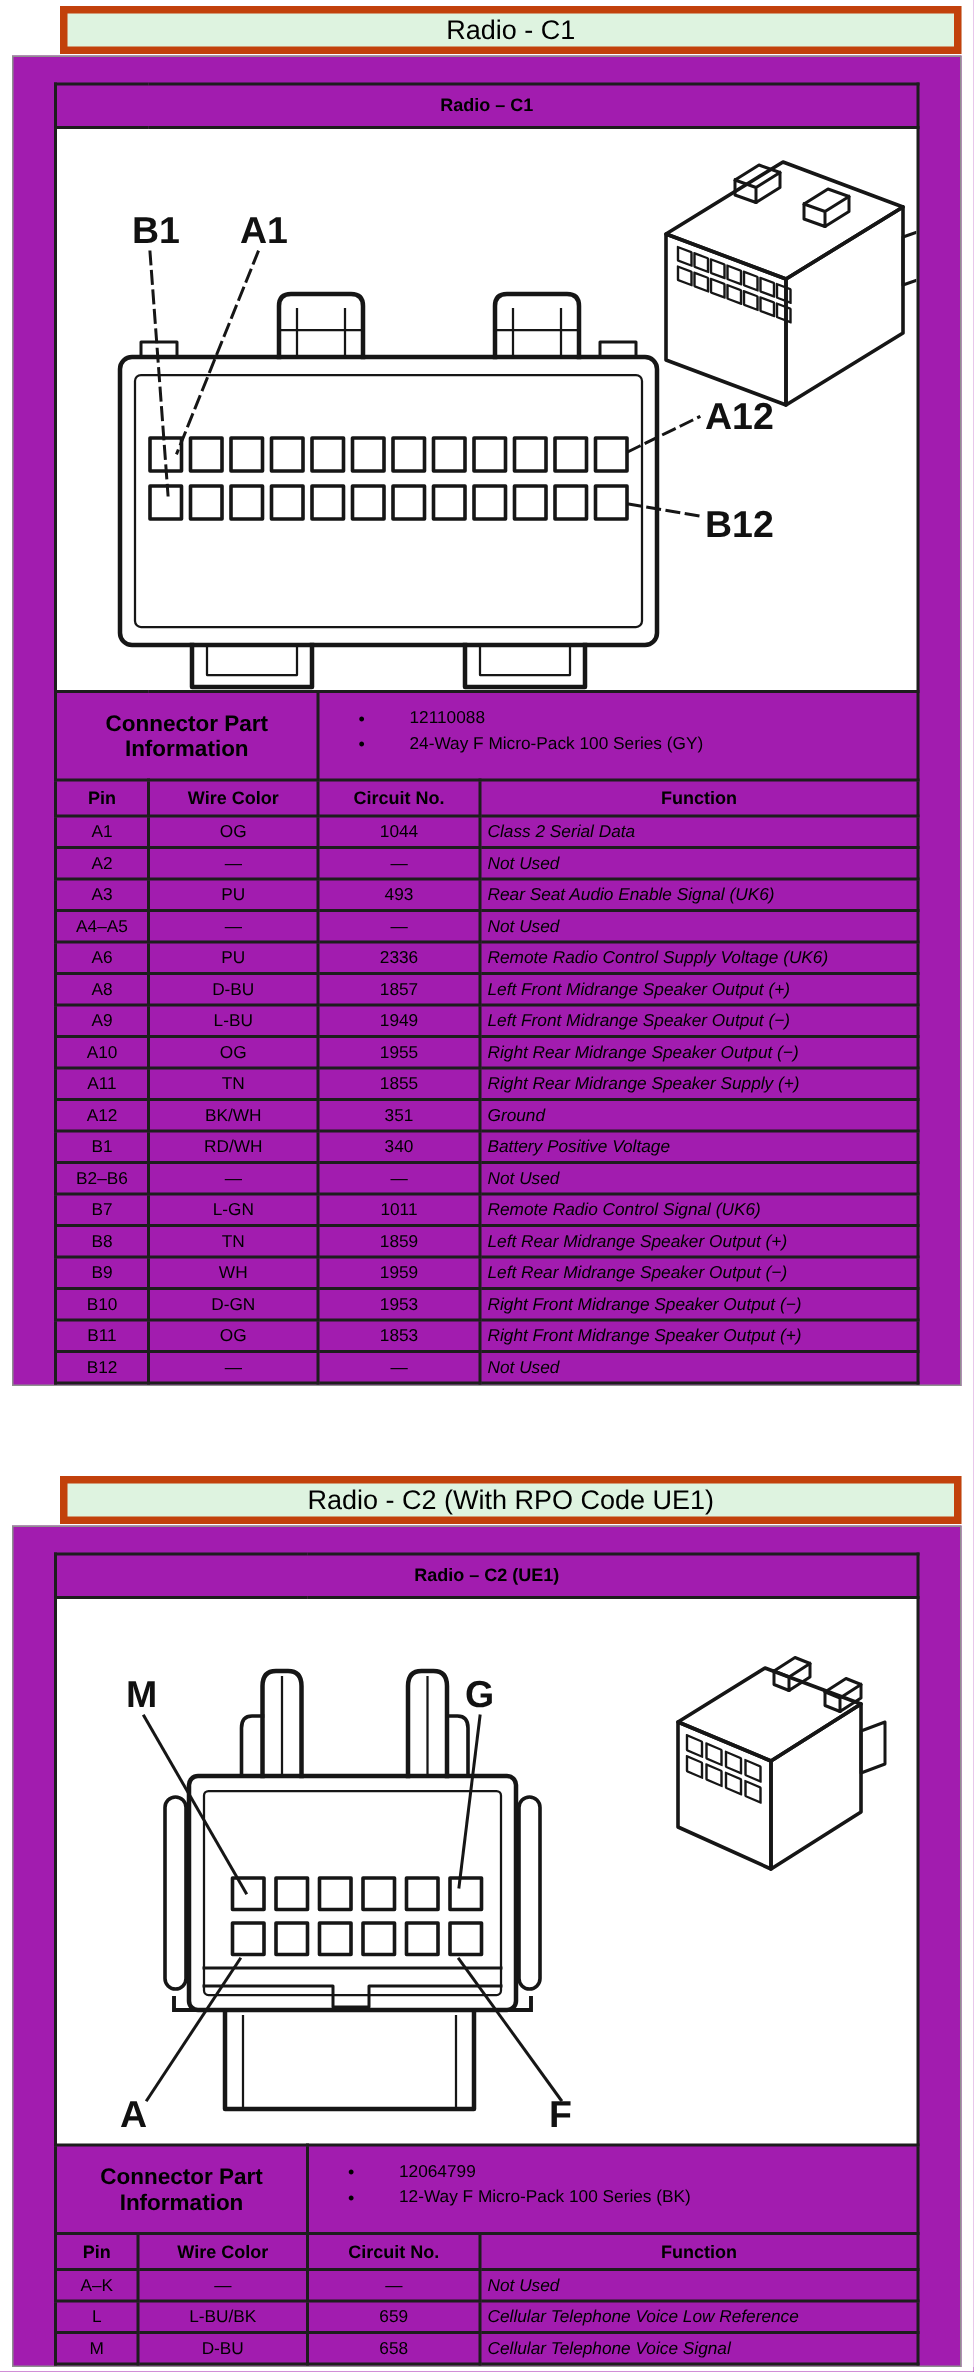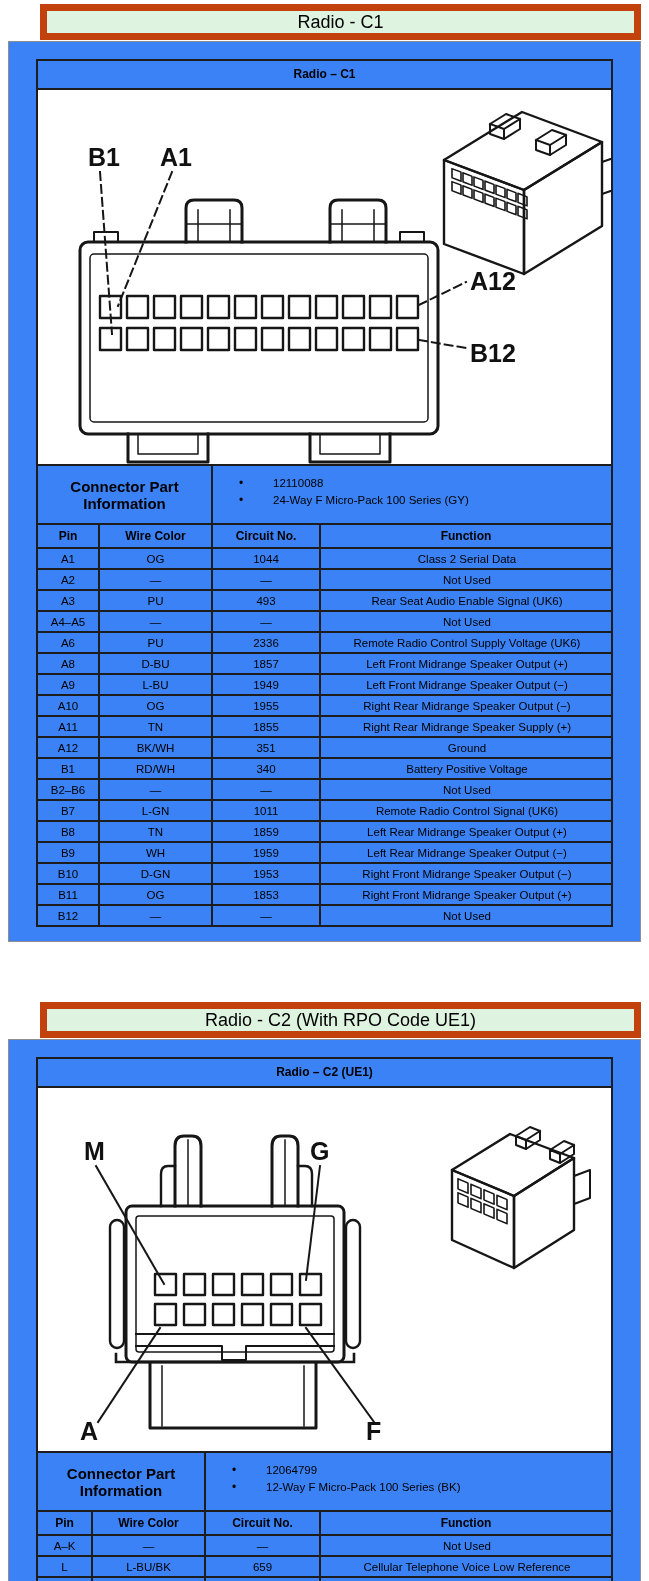--- a/index.html
+++ b/index.html
@@ -1,34 +1,34 @@
 <!DOCTYPE html>
 <html><head>
 <meta charset="utf-8">
 <style>
   html,body{margin:0;padding:0;background:#ffffff;}
   body{width:649px;font-family:"Liberation Sans",sans-serif;color:#000;}
   .page{width:649px;padding-top:4px;}
   .section{margin:0 8px;}
   .section + .section{margin-top:60px;}
-  .section-title{background:#def3e0;border:7px solid #c2410c;text-align:center;
+  .section-title{background:#def3e0;border:5px solid #c2410c;text-align:center;
     font-size:18px;line-height:22px;padding:0;margin-left:32px;}
-  .panel{border:1px solid #8f8f8f;margin-top:1px;background:#3b82f6;padding:17px 27px 14px 27px;}
+  .panel{border:1px solid #8f8f8f;margin-top:1px;background:#a21caf;padding:17px 27px 0 27px;}
   table.connector-table{width:100%;border-collapse:collapse;table-layout:fixed;}
   table.connector-table th,table.connector-table td{border:2px solid #1d1d1d;overflow:hidden;}
   .c-head{font-size:12px;font-weight:bold;text-align:center;padding:6px 0 7px 0;}
   .c-diagram{padding:0;background:#fff;}
   .c-diagram svg{display:block;}
   .c-partlabel{font-weight:bold;font-size:15px;text-align:center;vertical-align:middle;height:52px;}
   .c-bullets{font-size:11.5px;vertical-align:top;padding:9px 0 14px 26px;}
   .bullet-row{display:flex;line-height:17px;}
   .bullet-dot{width:34px;text-align:left;font-size:12px;}
   .c-colhead th{font-size:12px;font-weight:bold;text-align:center;padding:4px 0;margin-left:48px;}
   tbody.pin-rows td{font-size:11.5px;text-align:center;padding:2.5px 0;line-height:14px;}
-  tbody.pin-rows td:last-child{text-align:center;padding-left:4px;padding-right:2px;}
+  tbody.pin-rows td:last-child{text-align:left;padding-left:4px;padding-right:2px;font-style:italic;}
   .lineart{stroke:#161616;fill:none;stroke-linejoin:round;stroke-linecap:square;}
   text.diag-label{font-family:"Liberation Sans",sans-serif;font-weight:bold;fill:#111;stroke:none;}
 </style>
 </head>
 <body>
 
 <div class="page">
 
   <div class="section">
     <div class="section-title">Radio - C1</div>

